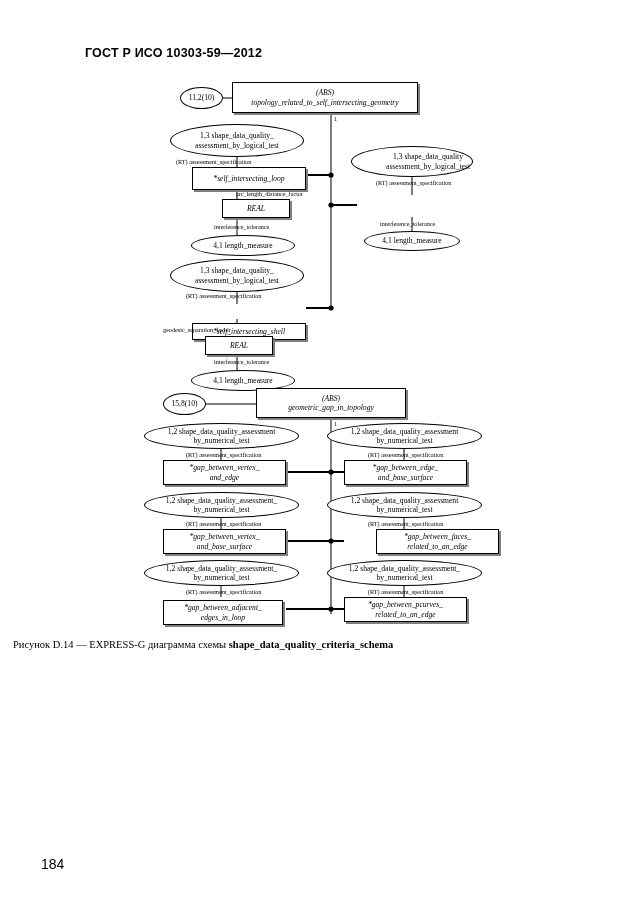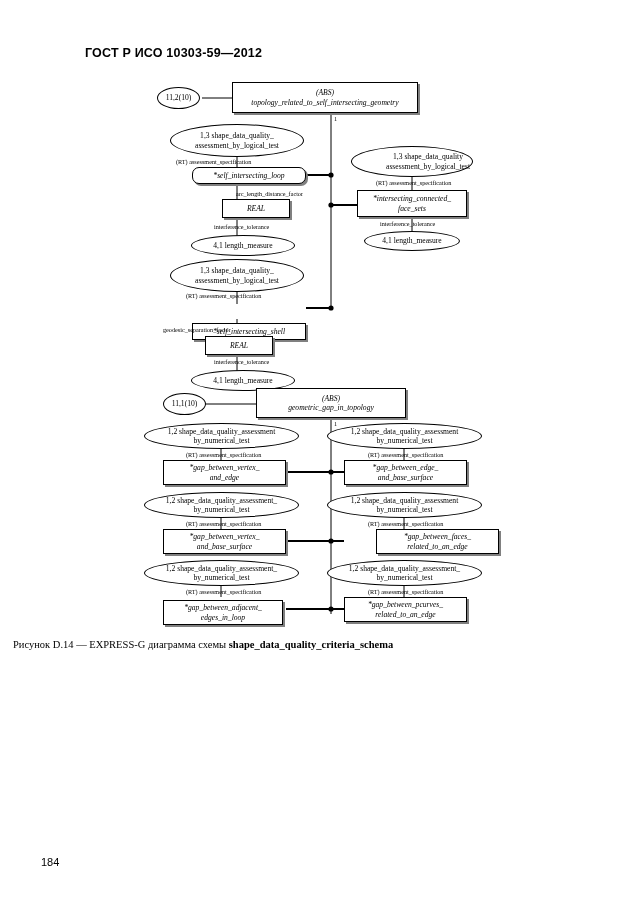--- a/index.html
+++ b/index.html
@@ -24,21 +24,21 @@
     font-size: 12.5px;
     letter-spacing: 0.2px;
     white-space: nowrap;
     padding-left: 44px;
   }
   .page-number {
     position: absolute;
     left: 41px;
     top: 856px;
     font-family: "Liberation Sans", sans-serif;
-    font-size: 11px;
+    font-size: 14px;
   }
   .caption {
     position: absolute;
     left: 13px;
     top: 638px;
     width: 630px;
     text-align: left;
     font-family: Liberation Serif, serif;
     font-size: 10.5px;
     line-height: 14px;
@@ -141,38 +141,38 @@
     <g fill="#000">
       <circle cx="331" cy="115" r="2.6"></circle>
       <circle cx="331" cy="145" r="2.6"></circle>
       <circle cx="331" cy="248" r="2.6"></circle>
       <circle cx="331" cy="412" r="2.6"></circle>
       <circle cx="331" cy="481" r="2.6"></circle>
       <circle cx="331" cy="549" r="2.6"></circle>
     </g>
   </svg>
 
-  <div class="node ellipse" style="left:157px; top:27px; width:43px; height:22px;font-family:Liberation Serif, serif;">
+  <div class="node ellipse" style="left:180px; top:27px; width:43px; height:22px;font-family:Liberation Serif, serif;">
     <span class="txt">11,2(10)</span>
   </div>
 
   <div class="node shadow" style="left:232px; top:22px; width:186px; height:31px;">
     <span class="txt">(ABS)
 topology_related_to_self_intersecting_geometry</span>
   </div>
   <div class="lbl" style="left:334px; top:55px;">1</div>
 
   <div class="node ellipse" style="left:170px; top:64px; width:134px; height:33px;">
     <span class="txt">1,3  shape_data_quality_
 assessment_by_logical_test</span>
   </div>
 
   <div class="lbl" style="left:176px; top:98px;">(RT) assessment_specification</div>
 
-  <div class="node shadow" style="left:192px; top:107px; width:114px; height:17px;border-radius:7px;">
+  <div class="node shadow" style="left:192px; top:107px; width:114px; height:23px;">
     <span class="txt">*self_intersecting_loop</span>
   </div>
 
   <div class="lbl" style="left:236px; top:130px;">arc_length_distance_factor</div>
 
   <div class="node shadow" style="left:222px; top:139px; width:68px; height:19px;">
     <span class="txt">REAL</span>
   </div>
 
   <div class="lbl" style="left:214px; top:163px;">interference_tolerance</div>
@@ -181,24 +181,20 @@
     <span class="txt">4,1  length_measure</span>
   </div>
 
   <div class="node ellipse" style="left:351px; top:86px; width:122px; height:31px;justify-content:flex-end;">
     <span class="txt">1,3  shape_data_quality
 assessment_by_logical_test</span>
   </div>
 
   <div class="lbl" style="left:376px; top:119px;">(RT) assessment_specification</div>
 
-  <div class="node shadow" style="left:357px; top:130px; width:110px; height:27px;">
-    <span class="txt">*intersecting_connected_
-face_sets</span>
-  </div>
 
   <div class="lbl" style="left:380px; top:160px;">interference_tolerance</div>
 
   <div class="node ellipse" style="left:364px; top:171px; width:96px; height:20px;">
     <span class="txt">4,1  length_measure</span>
   </div>
 
   <div class="node ellipse" style="left:170px; top:199px; width:134px; height:33px;">
     <span class="txt">1,3  shape_data_quality_
 assessment_by_logical_test</span>
@@ -216,21 +212,21 @@
     <span class="txt">REAL</span>
   </div>
 
   <div class="lbl" style="left:214px; top:298px;">interference_tolerance</div>
 
   <div class="node ellipse" style="left:191px; top:310px; width:104px; height:21px;">
     <span class="txt">4,1  length_measure</span>
   </div>
 
   <div class="node ellipse" style="left:163px; top:333px; width:43px; height:22px;">
-    <span class="txt">11,1(10)</span>
+    <span class="txt">15,8(10)</span>
   </div>
 
   <div class="node shadow" style="left:256px; top:328px; width:150px; height:30px;">
     <span class="txt">(ABS)
 geometric_gap_in_topology</span>
   </div>
   <div class="lbl" style="left:334px; top:360px;">1</div>
 
   <div class="node ellipse" style="left:144px; top:363px; width:155px; height:26px;">
     <span class="txt">1,2  shape_data_quality_assessment

